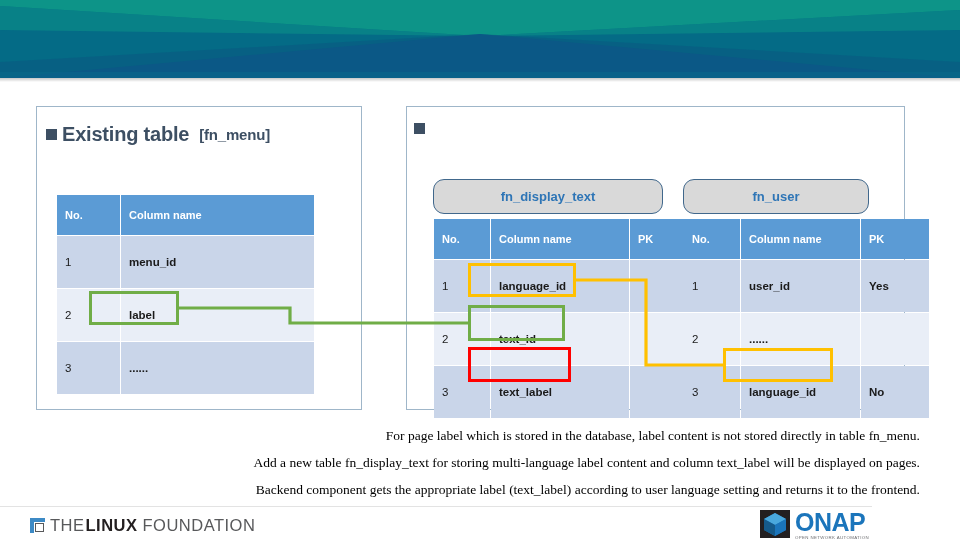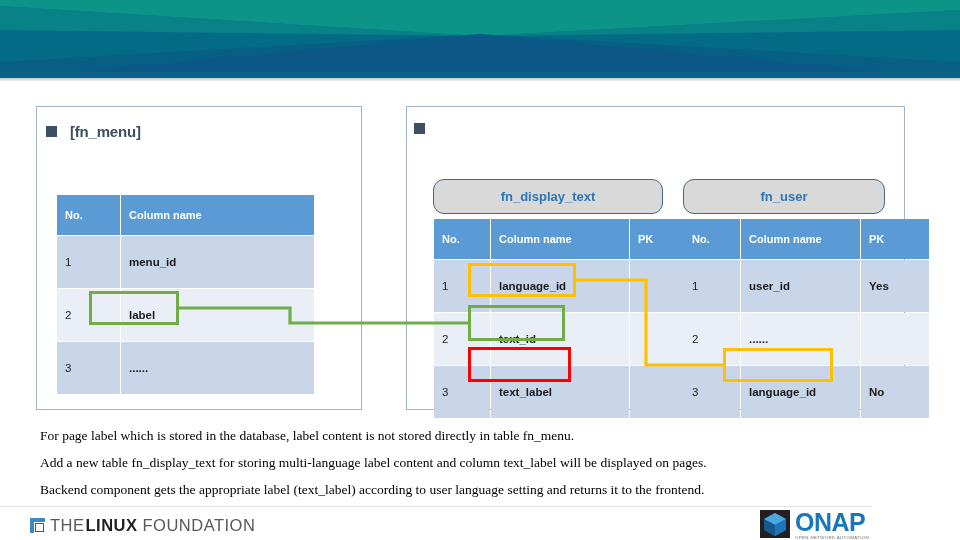--- a/index.html
+++ b/index.html
@@ -63,21 +63,21 @@
   .hl-orange{border:3px solid #ffc000;}
   .hl-red{border:3px solid #ff0000;}
 
   
   .conn{position:absolute;}
 
   
   #body-text{position:absolute;left:40px;top:428px;width:880px;}
   .bt-line{
     font-family:"Liberation Serif",serif;font-size:13.5px;color:#000000;
-    margin-bottom:11px;white-space:nowrap;
+    margin-bottom:11px;white-space:nowrap;text-align:right;
   }
 
   
   #footer{position:absolute;left:0;top:506px;width:872px;height:34px;background:#ffffff;
           border-top:1px solid #e3e3e3;}
   #lf-logo{position:absolute;left:30px;top:9px;display:flex;align-items:center;gap:5px;}
   #lf-mark{width:15px;height:15px;position:relative;}
   .lf-text{font-size:16.5px;color:#58595b;letter-spacing:.5px;
            font-family:"Liberation Sans",sans-serif;}
   .lf-bold{font-weight:bold;color:#231f20;}
@@ -99,20 +99,21 @@
     <polygon points="0,62 480,34 960,62 960,78 0,78" fill="#0a5580" opacity="0.45"></polygon>
     <rect x="0" y="72" width="960" height="6" fill="#0a6a8c" opacity="0.5"></rect>
   </svg>
 </div>
 <div id="banner-shadow"></div>
 
 <div class="panel" id="panel-left"></div>
 
 <div class="panel-heading" style="left:46px;top:123px;">
   <span class="sq-bullet"></span>
+  <span class="h-main">Existing table</span>
   <span class="h-sub">[fn_menu]</span>
 </div>
 
 <table class="tbl" id="tbl-menu" style="left:56px;top:194px;">
   <tbody>
       <tr>
     <th class="th-cell" style="width:47px;">No.</th>
     <th class="th-cell" style="width:177px;">Column name</th>
   </tr>
   <tr class="row-a">
@@ -158,21 +159,21 @@
     <td class="td-cell"></td>
   </tr>
   <tr class="row-a">
     <td class="td-cell num-cell">3</td>
     <td class="td-cell">text_label</td>
     <td class="td-cell"></td>
   </tr>
 </tbody>
   </table>
 
-<div class="tbl-caption" style="left:683px;top:179px;width:202px;height:35px;">fn_user</div>
+<div class="tbl-caption" style="left:683px;top:179px;width:186px;height:35px;">fn_user</div>
 
 <table class="tbl" id="tbl-user" style="left:683px;top:218px;">
   <tbody>
       <tr>
     <th class="th-cell" style="width:40px;">No.</th>
     <th class="th-cell" style="width:103px;">Column name</th>
     <th class="th-cell" style="width:52px;">PK</th>
   </tr>
   <tr class="row-a">
     <td class="td-cell num-cell">1</td>

